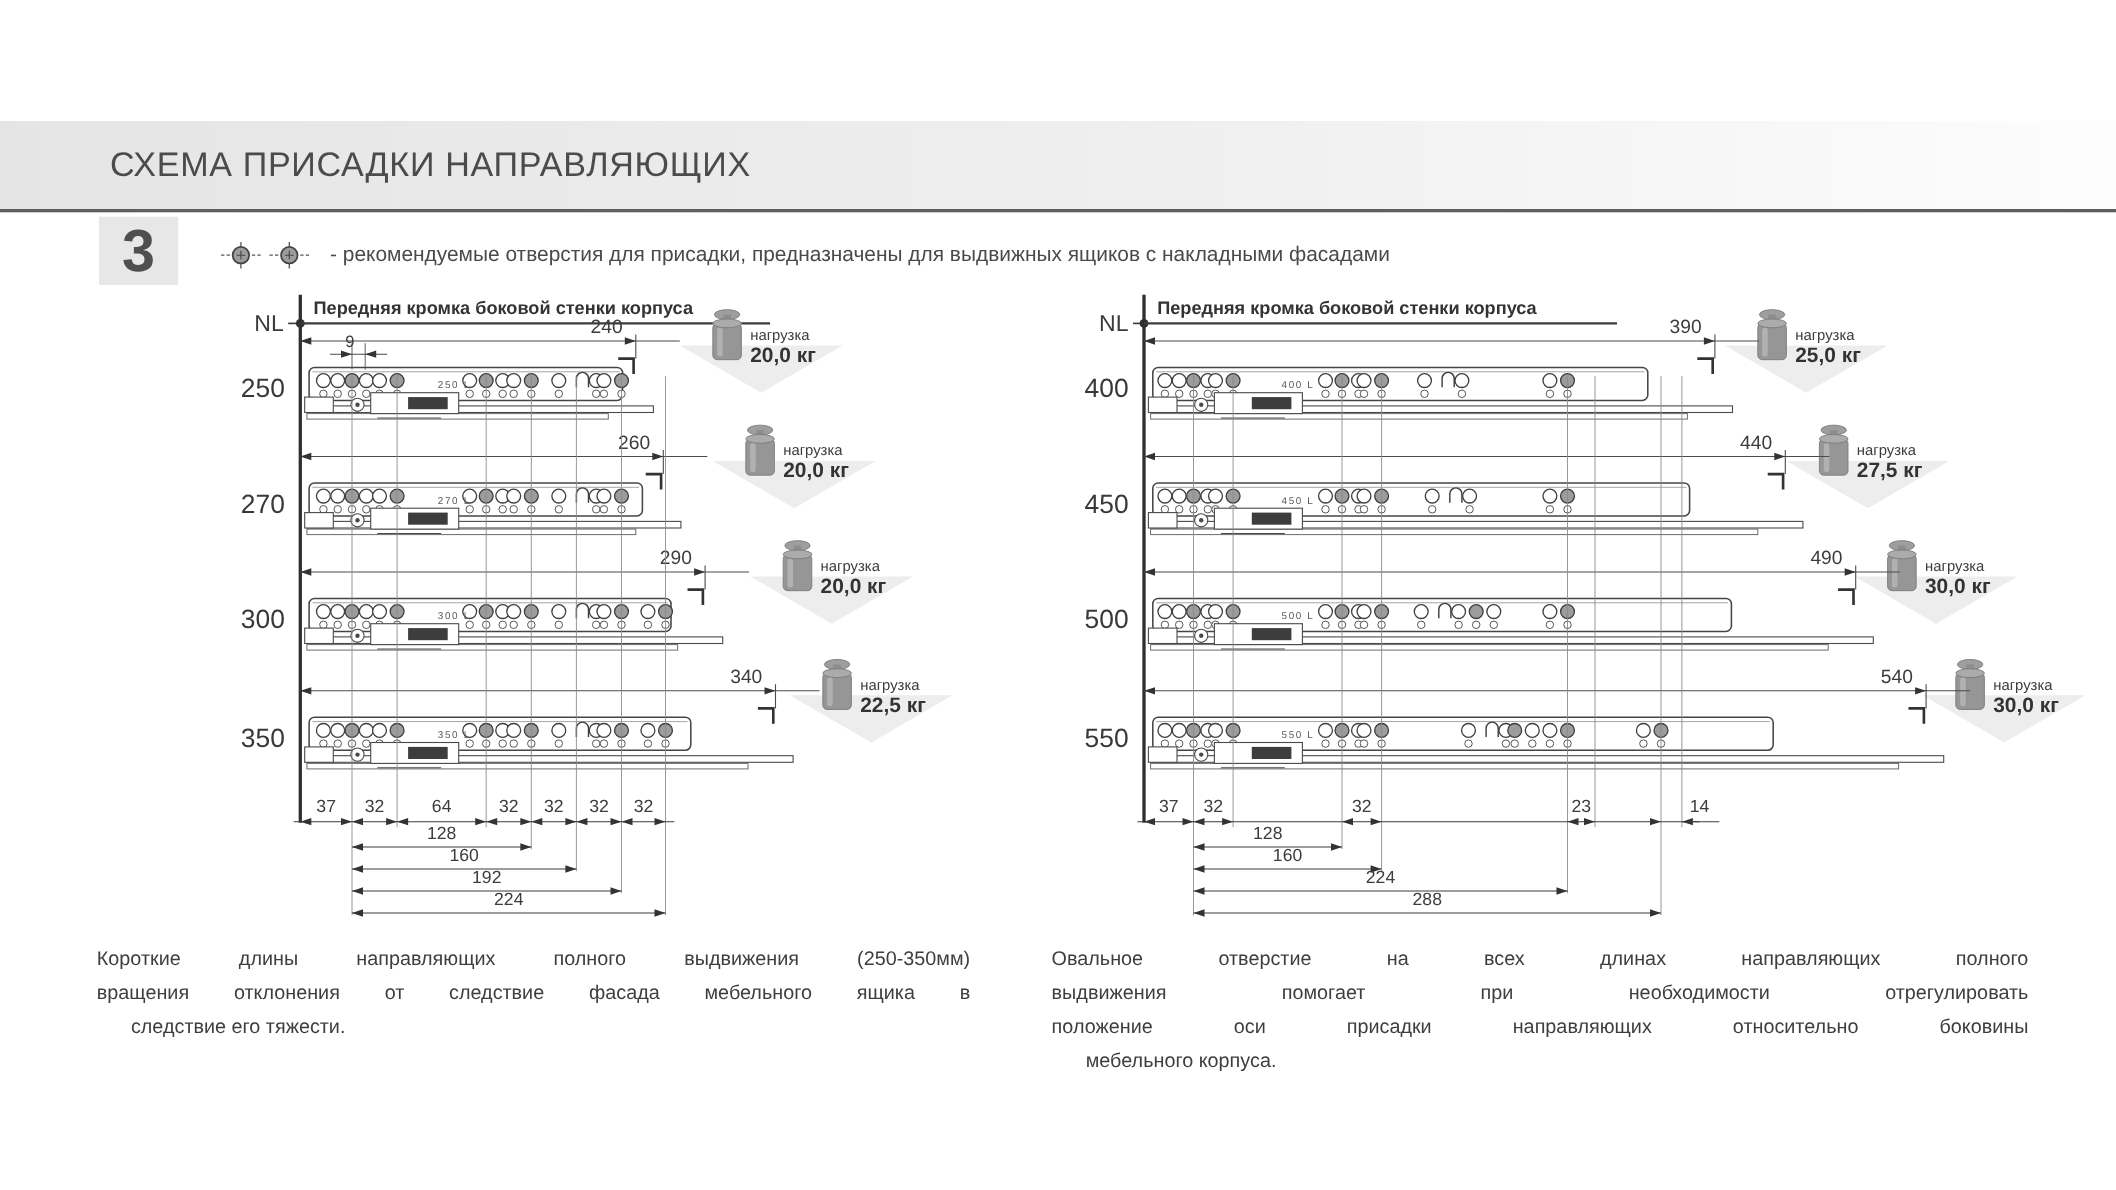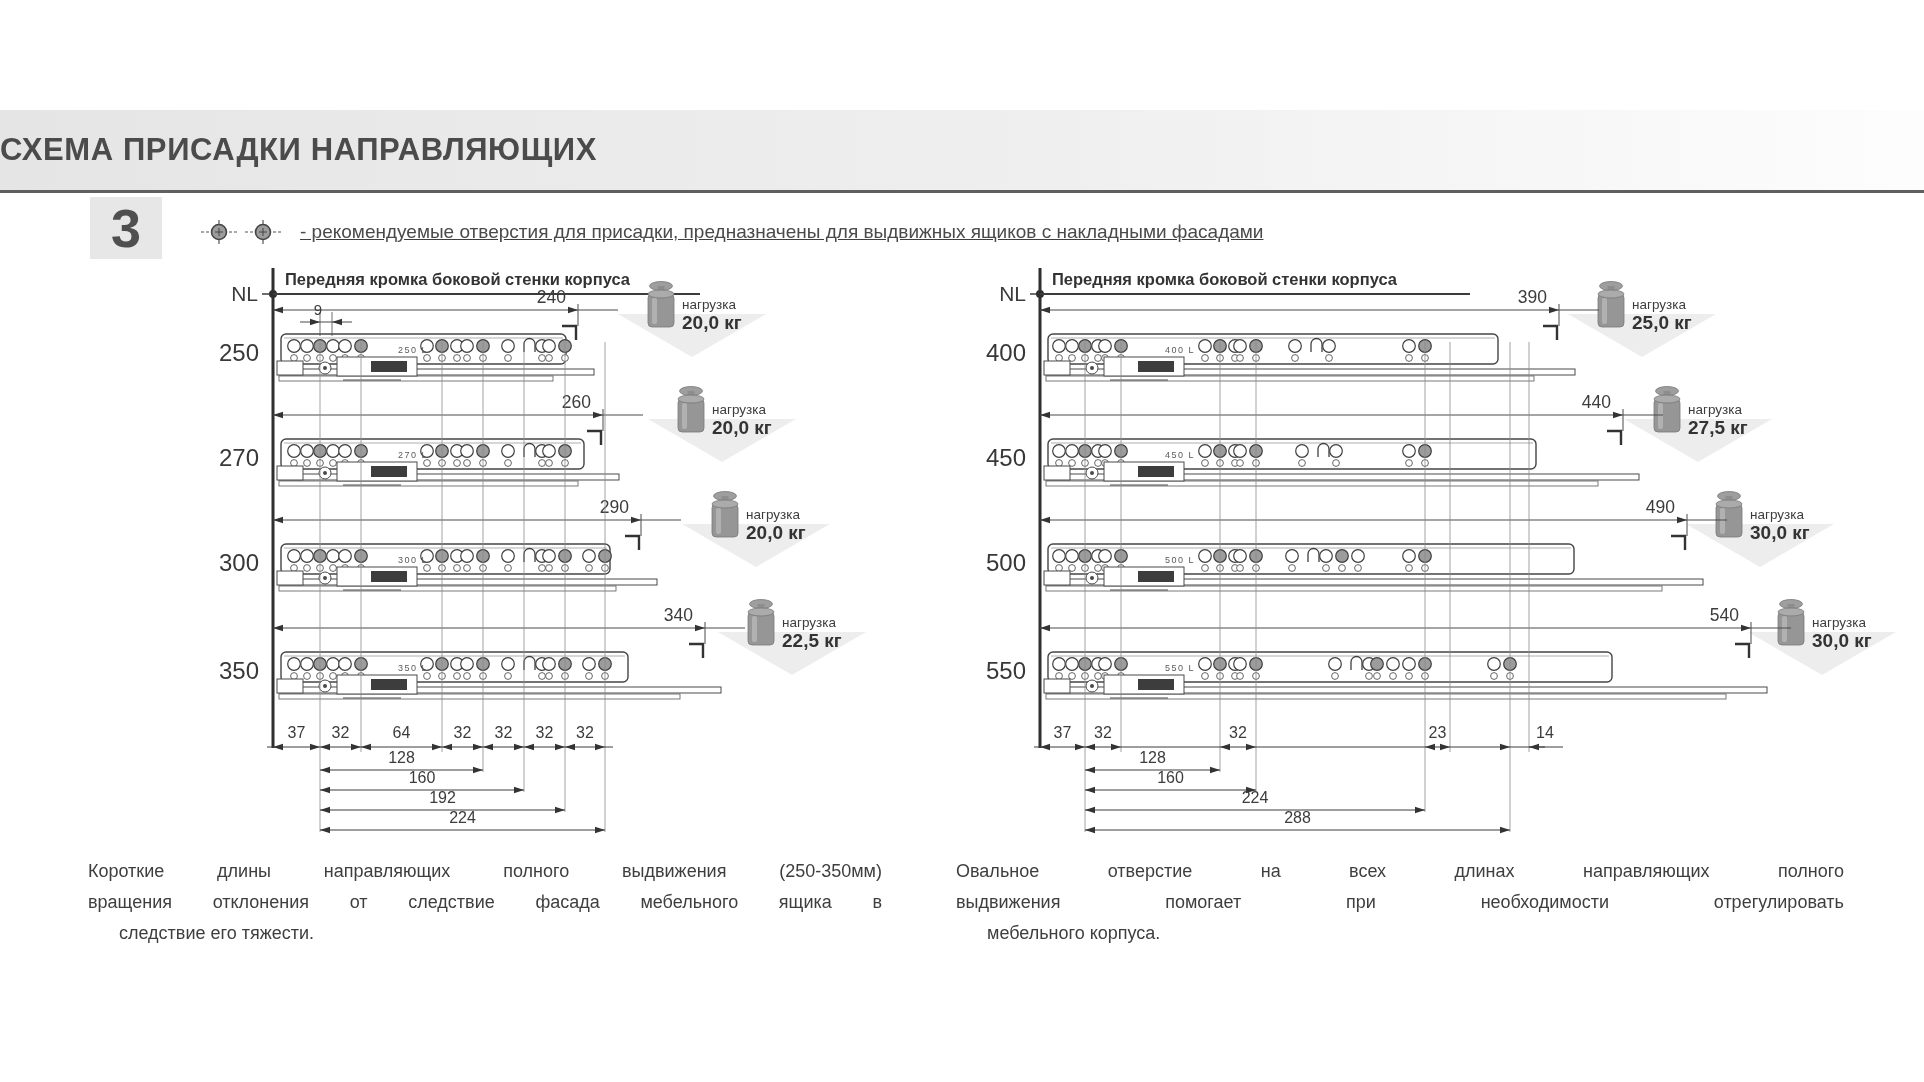--- a/index.html
+++ b/index.html
@@ -1,27 +1,27 @@
 <!DOCTYPE html>
 <html><head>
 <meta charset="utf-8">
 <style>
   html,body{margin:0;padding:0;background:#ffffff;}
   .page{position:relative;width:1924px;height:1082px;background:#fff;overflow:hidden;
         font-family:"Liberation Sans",sans-serif;color:#3e3e3e;}
   .title-band{position:absolute;left:0;top:110px;width:1924px;height:80px;
         background:linear-gradient(90deg,#e5e5e5 0%,#efefef 55%,#fdfdfd 100%);
         border-bottom:3px solid #5f5f5f;}
-  .title-band h1{margin:0;line-height:80px;font-size:31px;
-        letter-spacing:.6px;color:#4b4b4b;font-weight:700;}
+  .title-band h1{margin:0;padding-left:100px;line-height:80px;font-size:31px;
+        letter-spacing:.6px;color:#4b4b4b;font-weight:400;}
   .section-number{position:absolute;left:90px;top:197px;width:72px;height:62px;
         background:#e7e7e7;display:flex;align-items:center;justify-content:center;
         font-size:54px;font-weight:800;color:#4f4f4f;}
   .legend{position:absolute;left:200px;top:218px;height:28px;display:flex;
-        align-items:center;text-decoration:underline;}
+        align-items:center;}
   .legend .hole-icon{margin-right:6px;}
   .legend span{margin-left:12px;font-size:19px;color:#4a4a4a;}
   #diagram-svg{position:absolute;left:0;top:0;pointer-events:none;}
   .note{position:absolute;top:856px;font-size:18px;line-height:31px;color:#3e3e3e;}
   .note-left{left:88px;width:794px;}
   .note-right{left:956px;width:888px;}
   .note-line{text-align:justify;text-align-last:justify;}
   .note-line:last-child{text-align-last:left;margin-left:31px;}
   svg text{font-family:"Liberation Sans",sans-serif;}
 </style>
@@ -705,16 +705,17 @@
 
   <div class="note note-left">
     <div class="note-line">Короткие длины направляющих полного выдвижения (250-350мм)</div>
     <div class="note-line">вращения отклонения от следствие фасада мебельного ящика в</div>
     <div class="note-line">следствие его тяжести.</div>
   </div>
 
   <div class="note note-right">
     <div class="note-line">Овальное отверстие на всех длинах направляющих полного</div>
     <div class="note-line">выдвижения помогает при необходимости отрегулировать</div>
+    <div class="note-line">положение оси присадки направляющих относительно боковины</div>
     <div class="note-line">мебельного корпуса.</div>
   </div>
 
 </div>
 
 </body></html>

